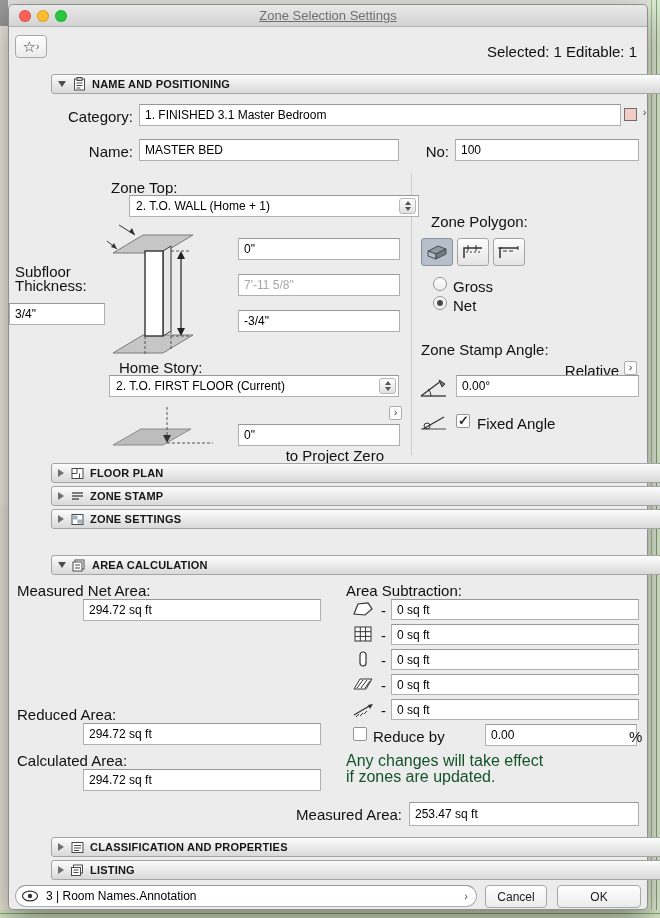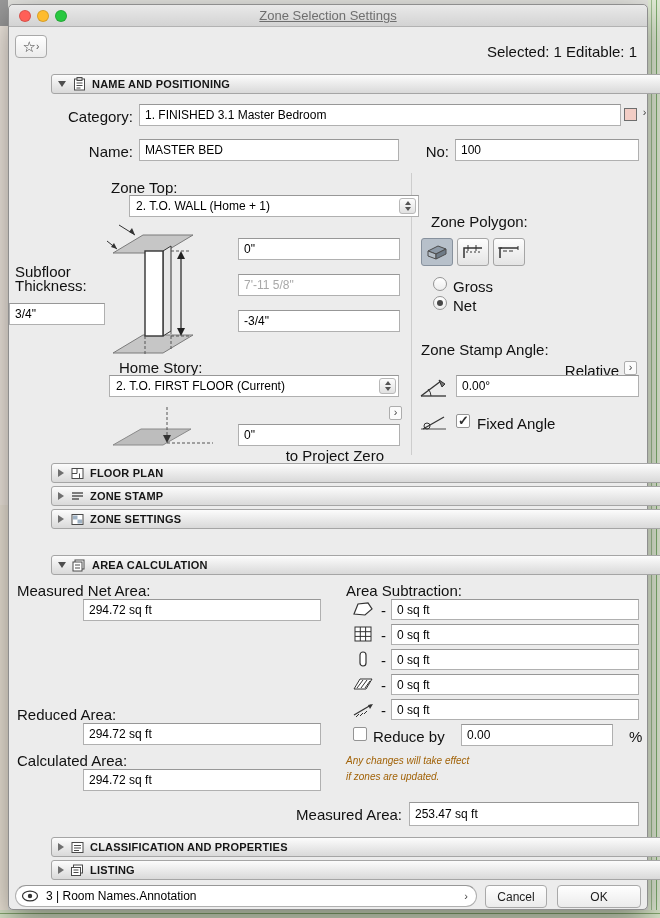--- a/index.html
+++ b/index.html
@@ -48,21 +48,21 @@
 .radio{position:absolute;width:14px;height:14px;border-radius:50%;background:linear-gradient(#fff,#ededed);border:1px solid #949494;}
 .radio.sel::after{content:"";position:absolute;left:3px;top:3px;width:6px;height:6px;border-radius:50%;background:#474747;}
 .checkbox{position:absolute;width:14px;height:14px;background:#fff;border:1px solid #949494;border-radius:2px;}
 .checkbox.checked::after{content:"✓";position:absolute;left:1px;top:-2px;font-size:13px;font-weight:bold;color:#2e2e2e;}
 .btn{position:absolute;height:23px;background:linear-gradient(#ffffff,#ebebeb);border:1px solid #a9a9a9;border-radius:4px;
   font-size:12px;color:#1c1c1c;display:flex;align-items:center;justify-content:center;cursor:default;}
 .polybtn{position:absolute;width:32px;height:28px;background:linear-gradient(#fdfdfd,#e4e4e4);
   border:1px solid #a5a5a5;border-radius:3px;display:flex;align-items:center;justify-content:center;}
 .polybtn.sel{background:#b7c0ca;border-color:#87919d;}
 .vdiv{position:absolute;width:1px;background:#cdcdcd;}
-.note{position:absolute;font-size:10px;color:#a16207;line-height:16px;font-style:italic;}
+.note{position:absolute;font-size:16px;color:#14532d;line-height:16px;}
 .diagram{position:absolute;}
 .subicon{position:absolute;width:24px;height:20px;display:flex;align-items:center;justify-content:center;}
 .star{font-size:15px;color:#3c3c3c;line-height:1;}
 .minichev{font-size:10px;color:#555;line-height:1;}
 </style>
 </head>
 <body>
 
 <div class="bg-left"></div>
 <div class="bg-right"></div>
@@ -313,21 +313,21 @@
       </svg>
   </span>
   <div class="lbl" style="left:372px;top:697px;">-</div>
   <input class="field" style="left: 382px; top: 694px; width: 248px; height: 21px;" value="0 sq ft">
 
   <div class="lbl" style="left:8px;top:701px;">Reduced Area:</div>
   <input class="field" style="left: 74px; top: 718px; width: 238px;" value="294.72 sq ft">
 
   <span class="checkbox" style="left:344px;top:722px;"></span>
   <div class="lbl" style="left:364px;top:723px;">Reduce by</div>
-  <input class="field" style="left: 452px; top: 719px; width: 152px;" value="0.00">
+  <input class="field" style="left: 476px; top: 719px; width: 152px;" value="0.00">
   <div class="lbl" style="left:620px;top:723px;">%</div>
 
   <div class="lbl" style="left:8px;top:747px;">Calculated Area:</div>
   <input class="field" style="left: 74px; top: 764px; width: 238px;" value="294.72 sq ft">
 
   <div class="note" style="left:337px;top:748px;">Any changes will take effect</div>
   <div class="note" style="left:337px;top:764px;">if zones are updated.</div>
 
   <div class="lbl lbl-r" style="left:275px;top:801px;width:118px;">Measured Area:</div>
   <input class="field" style="left: 400px; top: 797px; width: 230px; height: 24px;" value="253.47 sq ft">

